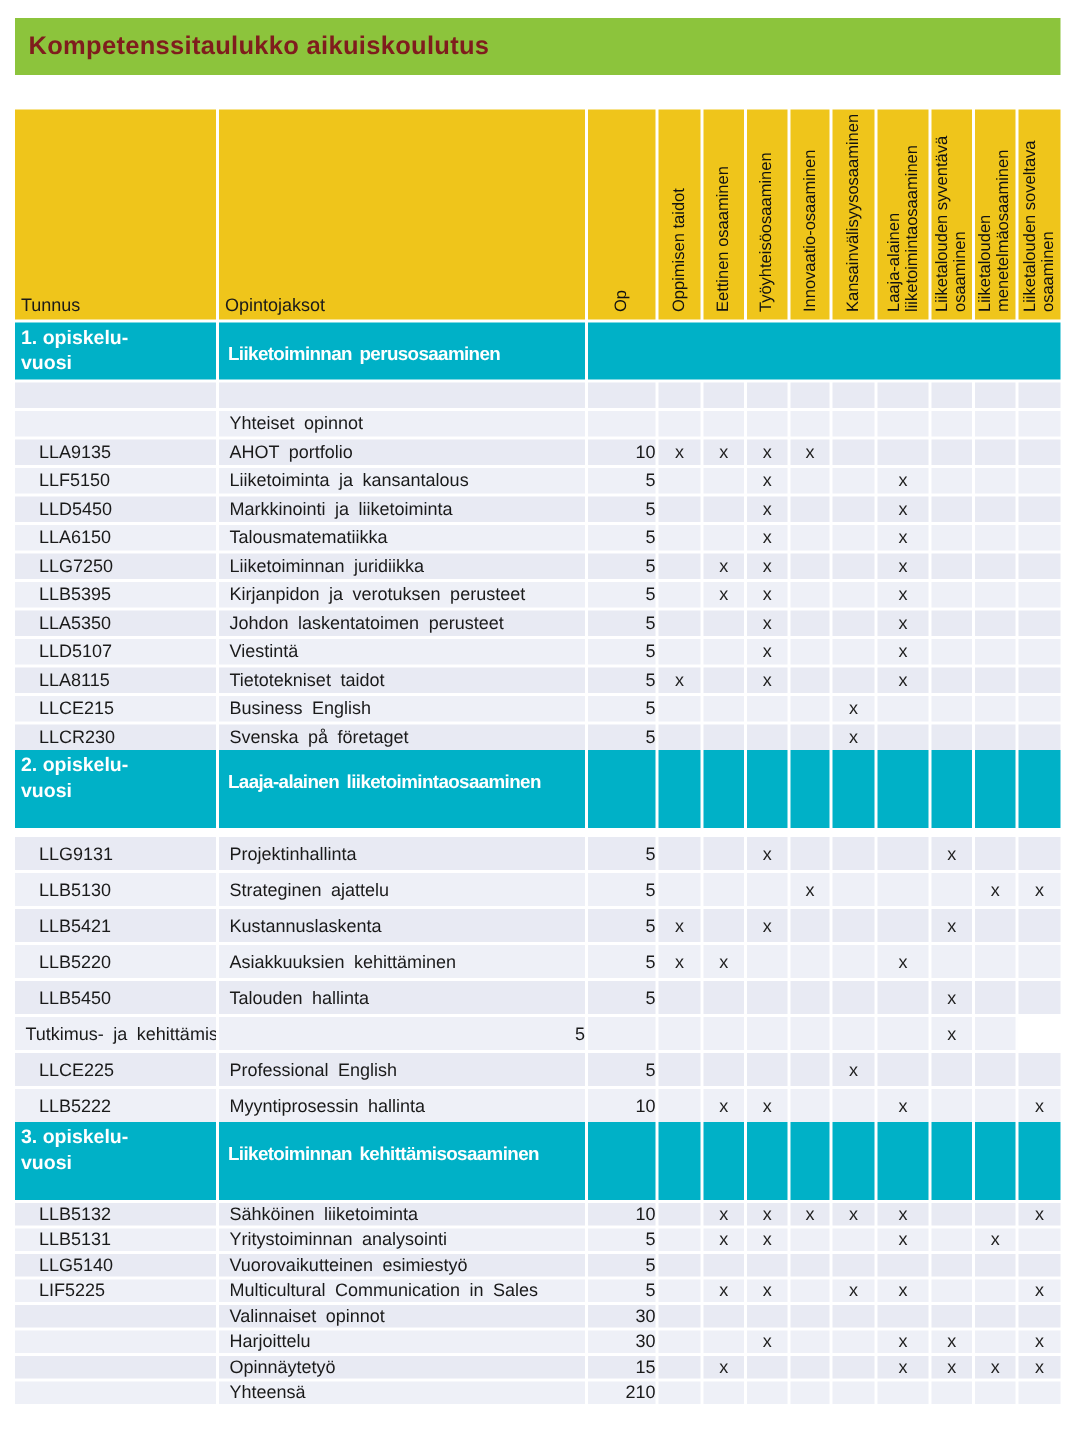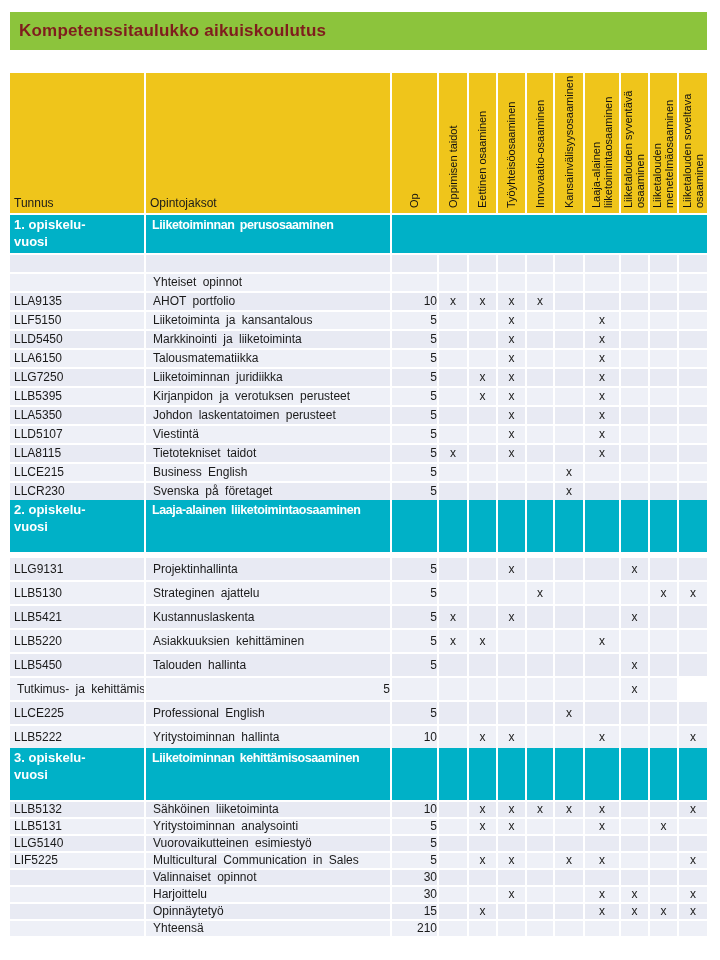--- a/index.html
+++ b/index.html
@@ -20,33 +20,33 @@
   .h-flat{align-items:flex-end;padding:0 0 3px 4px;font-size:12px;}
   .h-rot{align-items:flex-end;justify-content:center;padding-bottom:5px;}
   .h-rot span{writing-mode:vertical-rl;transform:rotate(180deg);height:152px;
     font-size:11px;line-height:1.12;color:#111;}
 
   
   .band .cell{background:var(--cyan);height:38px;box-sizing:border-box;overflow:hidden;}
   .band.tall .cell{height:52px;}
   .band .year{padding:2px 4px;}
   .band .year span{display:block;max-width:80px;font-weight:bold;color:#fff;font-size:13px;line-height:1.3;}
-  .band .heading{padding:0 6px;}
+  .band .heading{padding:12px 6px;}
   .band .heading span{font-weight:bold;color:#fff;font-size:12.5px;letter-spacing:-0.4px;
     white-space:nowrap;word-spacing:2px;}
 
   
   .rows .r{margin-top:2px;}
   .r .cell{background:#E8EAF3;height:17px;line-height:17px;font-size:12px;
     overflow:hidden;white-space:nowrap;box-sizing:border-box;}
   .rows .r:nth-child(even) .cell{background:#EEF0F7;}
   .sec2 .rows{margin-top:6px;}
   .sec2 .r .cell{height:22px;line-height:22px;}
   .sec3 .r .cell{height:15px;line-height:15px;}
-  .cell.code{padding-left:4px;}
+  .cell.code{padding-left:16px;}
   .cell.name{padding-left:7px;word-spacing:3px;}
   .cell.op{text-align:right;}
   .cell.mark{text-align:center;color:#222;}
   .r.bold .cell.name,.r.bold .cell.op{font-weight:normal;}
 </style>
 </head>
 <body>
 
 <div class="page">
   <div class="titlebar">
@@ -394,21 +394,21 @@
             <div class="cell mark"></div>
             <div class="cell mark"></div>
             <div class="cell mark"><span>x</span></div>
             <div class="cell mark"></div>
             <div class="cell mark"></div>
             <div class="cell mark"></div>
             <div class="cell mark"></div>
           </div>
           <div class="grid r">
             <div class="cell code"><span>LLB5222</span></div>
-            <div class="cell name"><span>Yritystoiminnan hallinta</span></div>
+            <div class="cell name"><span>Myyntiprosessin hallinta</span></div>
             <div class="cell op"><span>10</span></div>
             <div class="cell mark"></div>
             <div class="cell mark"><span>x</span></div>
             <div class="cell mark"><span>x</span></div>
             <div class="cell mark"></div>
             <div class="cell mark"></div>
             <div class="cell mark"><span>x</span></div>
             <div class="cell mark"></div>
             <div class="cell mark"></div>
             <div class="cell mark"><span>x</span></div>

